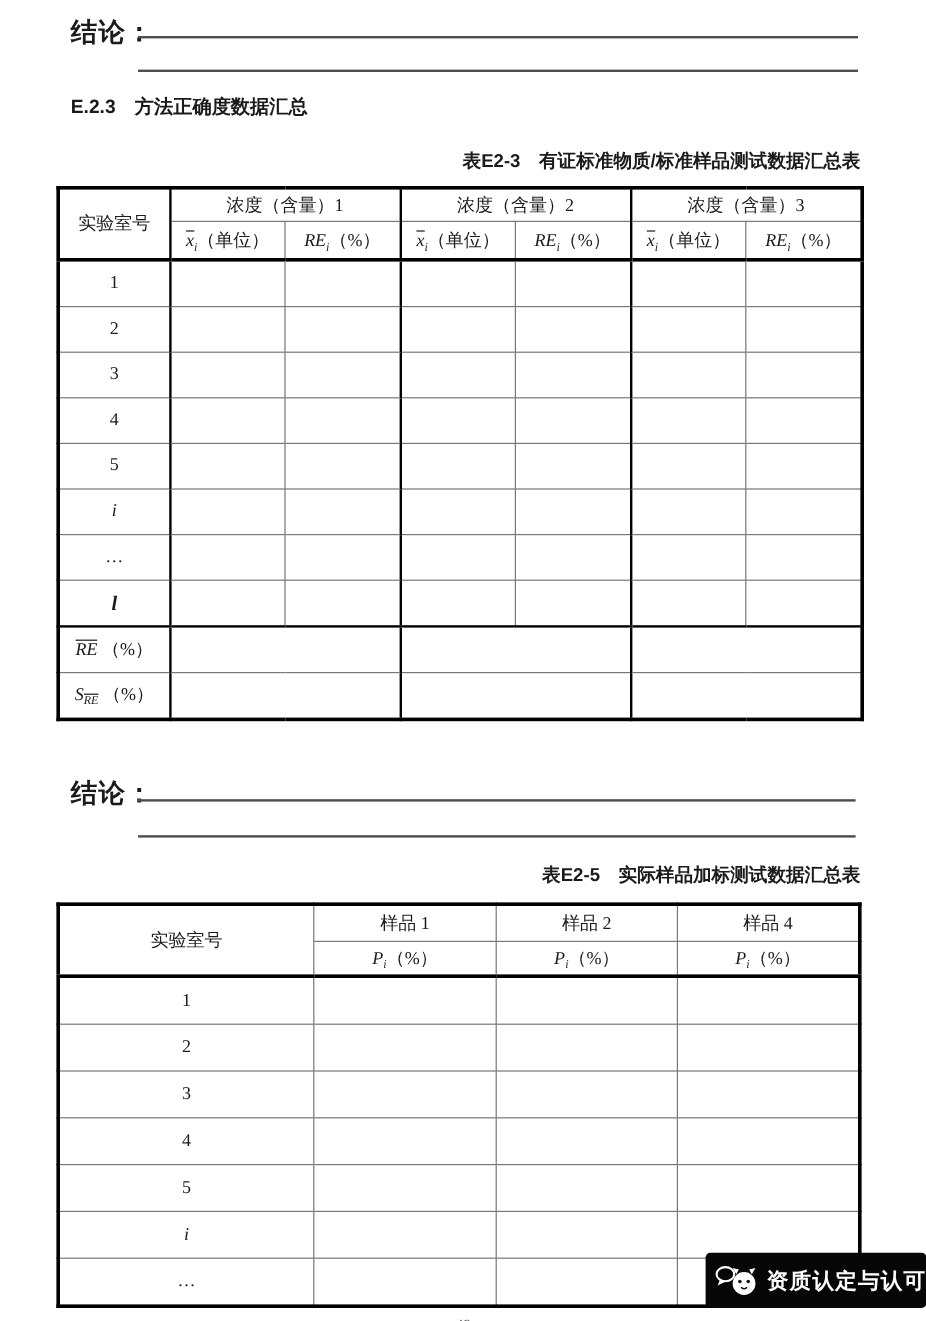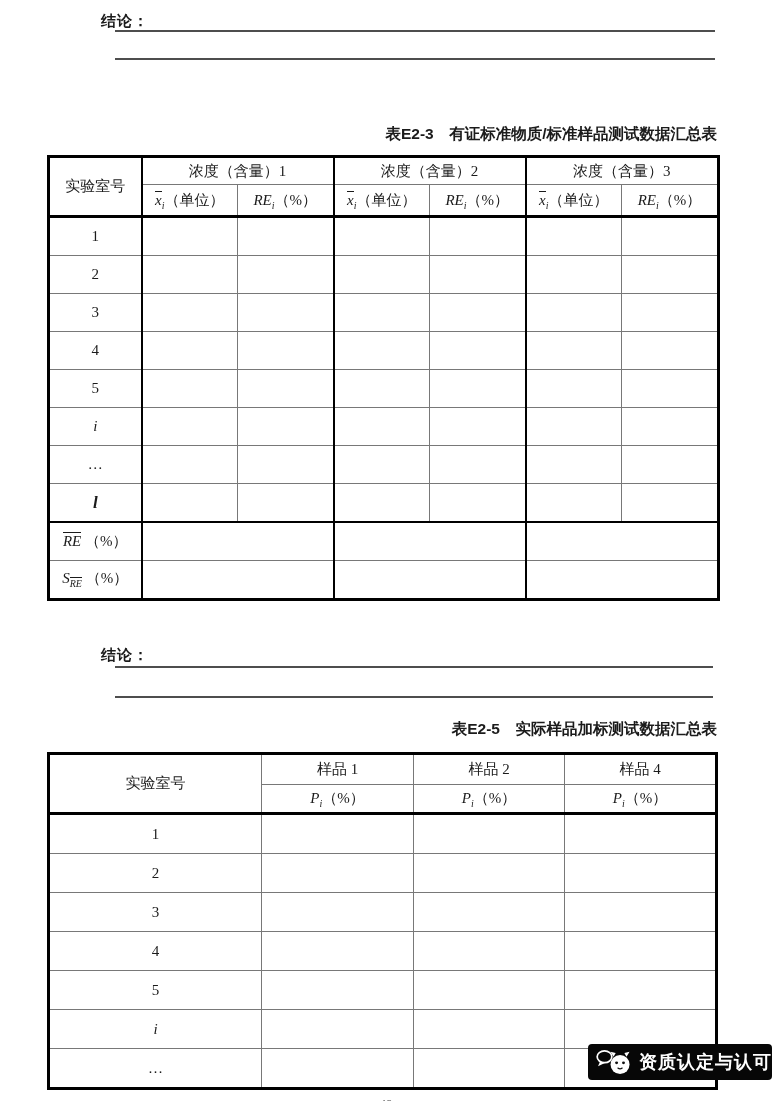--- a/index.html
+++ b/index.html
@@ -3,21 +3,21 @@
 <meta charset="utf-8">
 <style>
   html,body{margin:0;padding:0;}
   body{
     width:772px;height:1101px;background:#ffffff;position:relative;
     font-family:"Liberation Serif","DejaVu Serif",serif;color:#1b1b1b;
   }
   .page{position:absolute;inset:0;overflow:hidden;background:#fff;}
 
   
-  .concl-label{position:absolute;left:59px;font-weight:700;font-size:15px;letter-spacing:1px;margin-left:42px;}
+  .concl-label{position:absolute;left:59px;font-weight:700;font-size:22px;letter-spacing:1px;}
   .rule{position:absolute;height:0;border-bottom:2px solid #4e4e4e;}
 
   
   .heading{position:absolute;left:59px;top:79px;font-family:"Liberation Sans","DejaVu Sans",sans-serif;
            font-weight:700;font-size:16px;}
   .tbl-title{position:absolute;left:47px;width:670px;text-align:right;
              font-family:"Liberation Sans","DejaVu Sans",sans-serif;font-weight:700;font-size:15.5px;}
   .t1title{top:124px;} .t2title{top:719px;}
 
   
@@ -36,38 +36,39 @@
   
   i{font-style:italic;}
   sub{font-size:10px;line-height:0;}
   .ol{display:inline-block;line-height:1.05;border-top:1.5px solid currentColor;padding-top:1px;}
   .olsub{font-size:10px;}
   .olsub .ol{border-top-width:1px;}
   .lab-i{font-style:italic;}
   .lbl-l{font-style:italic;font-weight:700;font-size:17px;font-family:"Liberation Serif","DejaVu Serif",serif;}
 
   
-  .wm{position:absolute;left:588px;top:1044px;width:184px;height:36px;background:#070707;border-radius:4px;
+  .wm{position:absolute;left:588px;top:1044px;width:184px;height:46px;background:#070707;border-radius:4px;
       display:flex;align-items:center;gap:6px;padding-left:7px;box-sizing:border-box;color:#fff;}
   .wm-text{font-family:"Liberation Sans","DejaVu Sans",sans-serif;font-weight:700;font-size:18px;
            letter-spacing:1px;white-space:nowrap;}
 
   
   .pgclip{position:absolute;left:373px;top:1096px;height:5px;width:26px;overflow:hidden;
           font-size:13px;line-height:15px;color:#555;text-align:center;}
 </style>
 </head>
 <body>
 
 <div class="page">
 
   <div class="concl-label" style="top:12px;">结论：</div>
   <div class="rule" style="left:115px;top:30px;width:600px;"></div>
   <div class="rule" style="left:115px;top:58px;width:600px;"></div>
 
+  <div class="heading">E.2.3　方法正确度数据汇总</div>
 
   <div class="tbl-title t1title">表E2-3　有证标准物质/标准样品测试数据汇总表</div>
 
   <table class="t1">
     <colgroup>
       <col style="width:93px">
         <col style="width:96px">
         <col style="width:96px">
         <col style="width:96px">
       <col style="width:96px">

